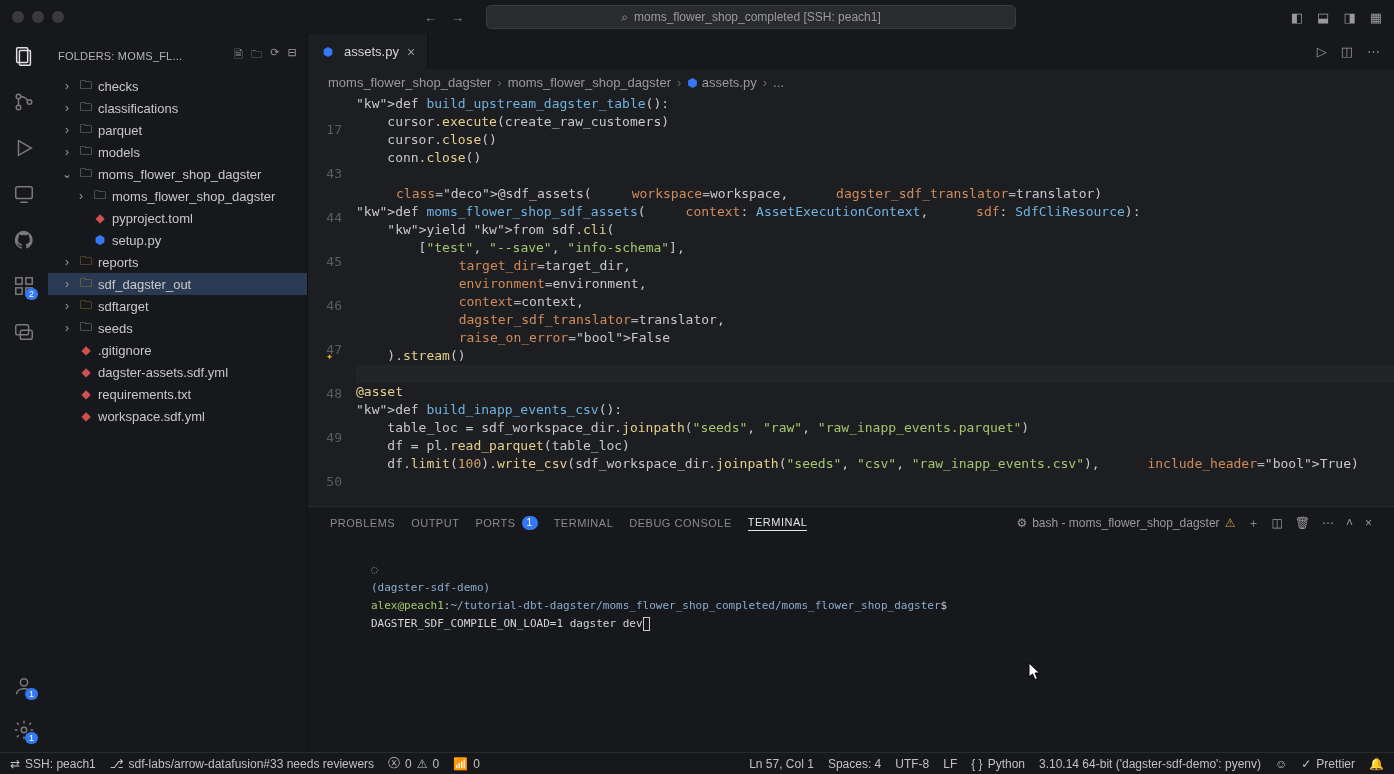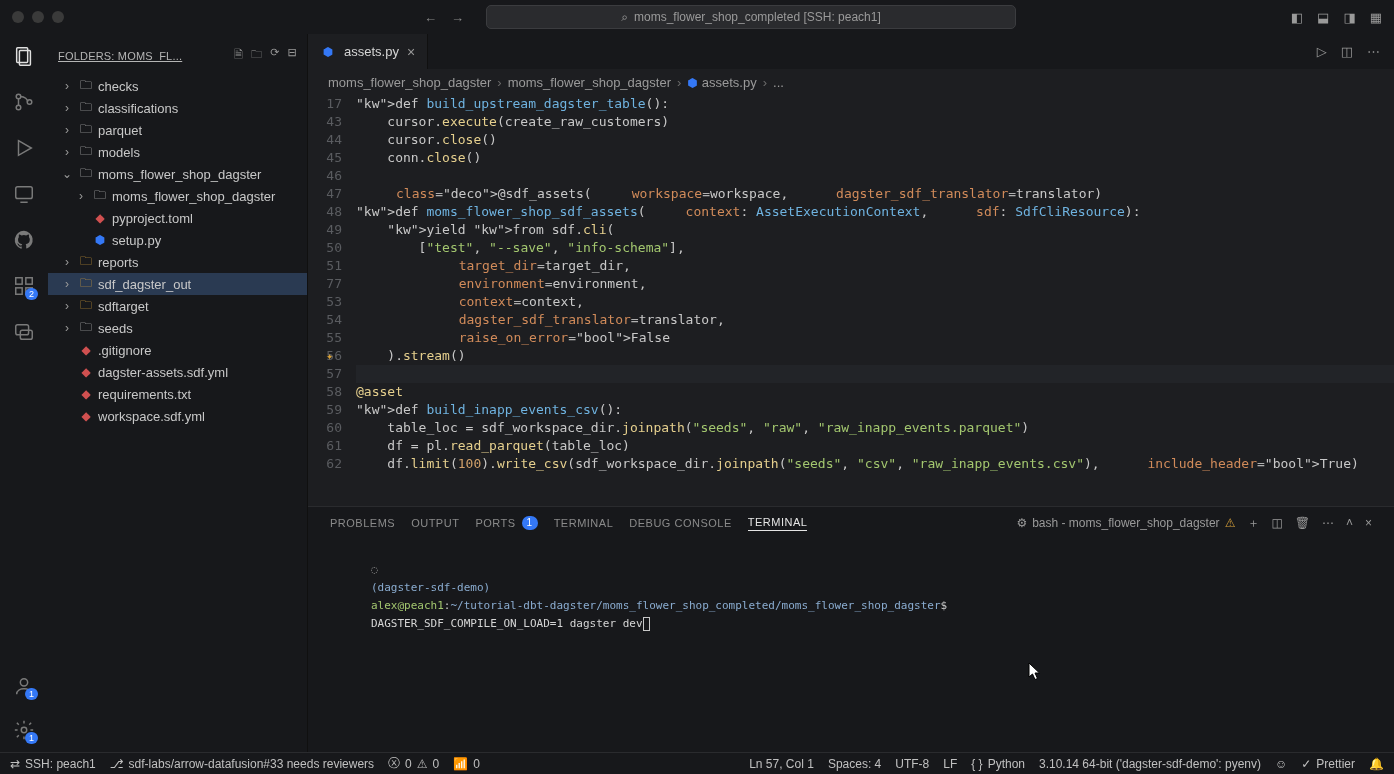--- a/index.html
+++ b/index.html
@@ -49,21 +49,21 @@
 .sidebar {
   width: 260px; background: #17181b;
   border-right: 1px solid #101010;
   padding-top: 8px;
   font-size: 13px;
 }
 .sidebar-header {
   display: flex; align-items: center; padding: 4px 10px;
   color: #b5b5b5; font-size: 11px; letter-spacing: 0.2px;
 }
-.sidebar-header .title { flex: 1; font-weight: 400; text-decoration: underline; }
+.sidebar-header .title { flex: 1; font-weight: 400; }
 .sidebar-actions { display: flex; gap: 8px; color: #9a9a9a; }
 .tree { padding-top: 6px; }
 .tree-row {
   display: flex; align-items: center; height: 22px;
   padding-left: 10px; gap: 4px; color: #c8c8c8; cursor: pointer;
   white-space: nowrap;
 }
 .tree-row.selected { background: #2a3a52; }
 .chev { width: 14px; color: #9a9a9a; font-size: 12px; display: inline-flex; justify-content: center; }
 .fico { width: 16px; text-align: center; font-size: 12px; }
@@ -85,21 +85,21 @@
 .tabs-right { margin-left: auto; display: flex; align-items: center; gap: 14px; padding-right: 14px; color: #9a9a9a; }
 
 .breadcrumbs {
   height: 26px; display: flex; align-items: center; gap: 6px;
   padding: 0 20px; color: #9a9a9a; font-size: 13px;
 }
 .breadcrumbs .sep { color: #6a6a6a; }
 
 .code-area { flex: 1; display: flex; font-family: "SF Mono", Menlo, Consolas, monospace; font-size: 13px; line-height: 18px; overflow: hidden; }
 .gutter { width: 48px; text-align: right; color: #5a5c60; padding-right: 14px; padding-top: 0; user-select: none; }
-.gutter div { height: 18px; }
+.gutter div { height: 18px; margin-top: 26px; }
 .code { flex: 1; padding-top: 0; white-space: pre; color: #c8c8c8; }
 .code-line { height: 18px; position: relative; }
 .code-line.hl { background: #222428; }
 .spark { position: absolute; left: -30px; color: #d9a23a; font-size: 12px; }
 .fn { color: #6fb3e0; }
 .fn2 { color: #e6d08e; }
 .param { color: #d18b5a; margin-left: 40px; }
 .type { color: #6fb3e0; text-align: center; }
 .str { color: #a3c76f; }
 .num { color: #d0a06a; }

